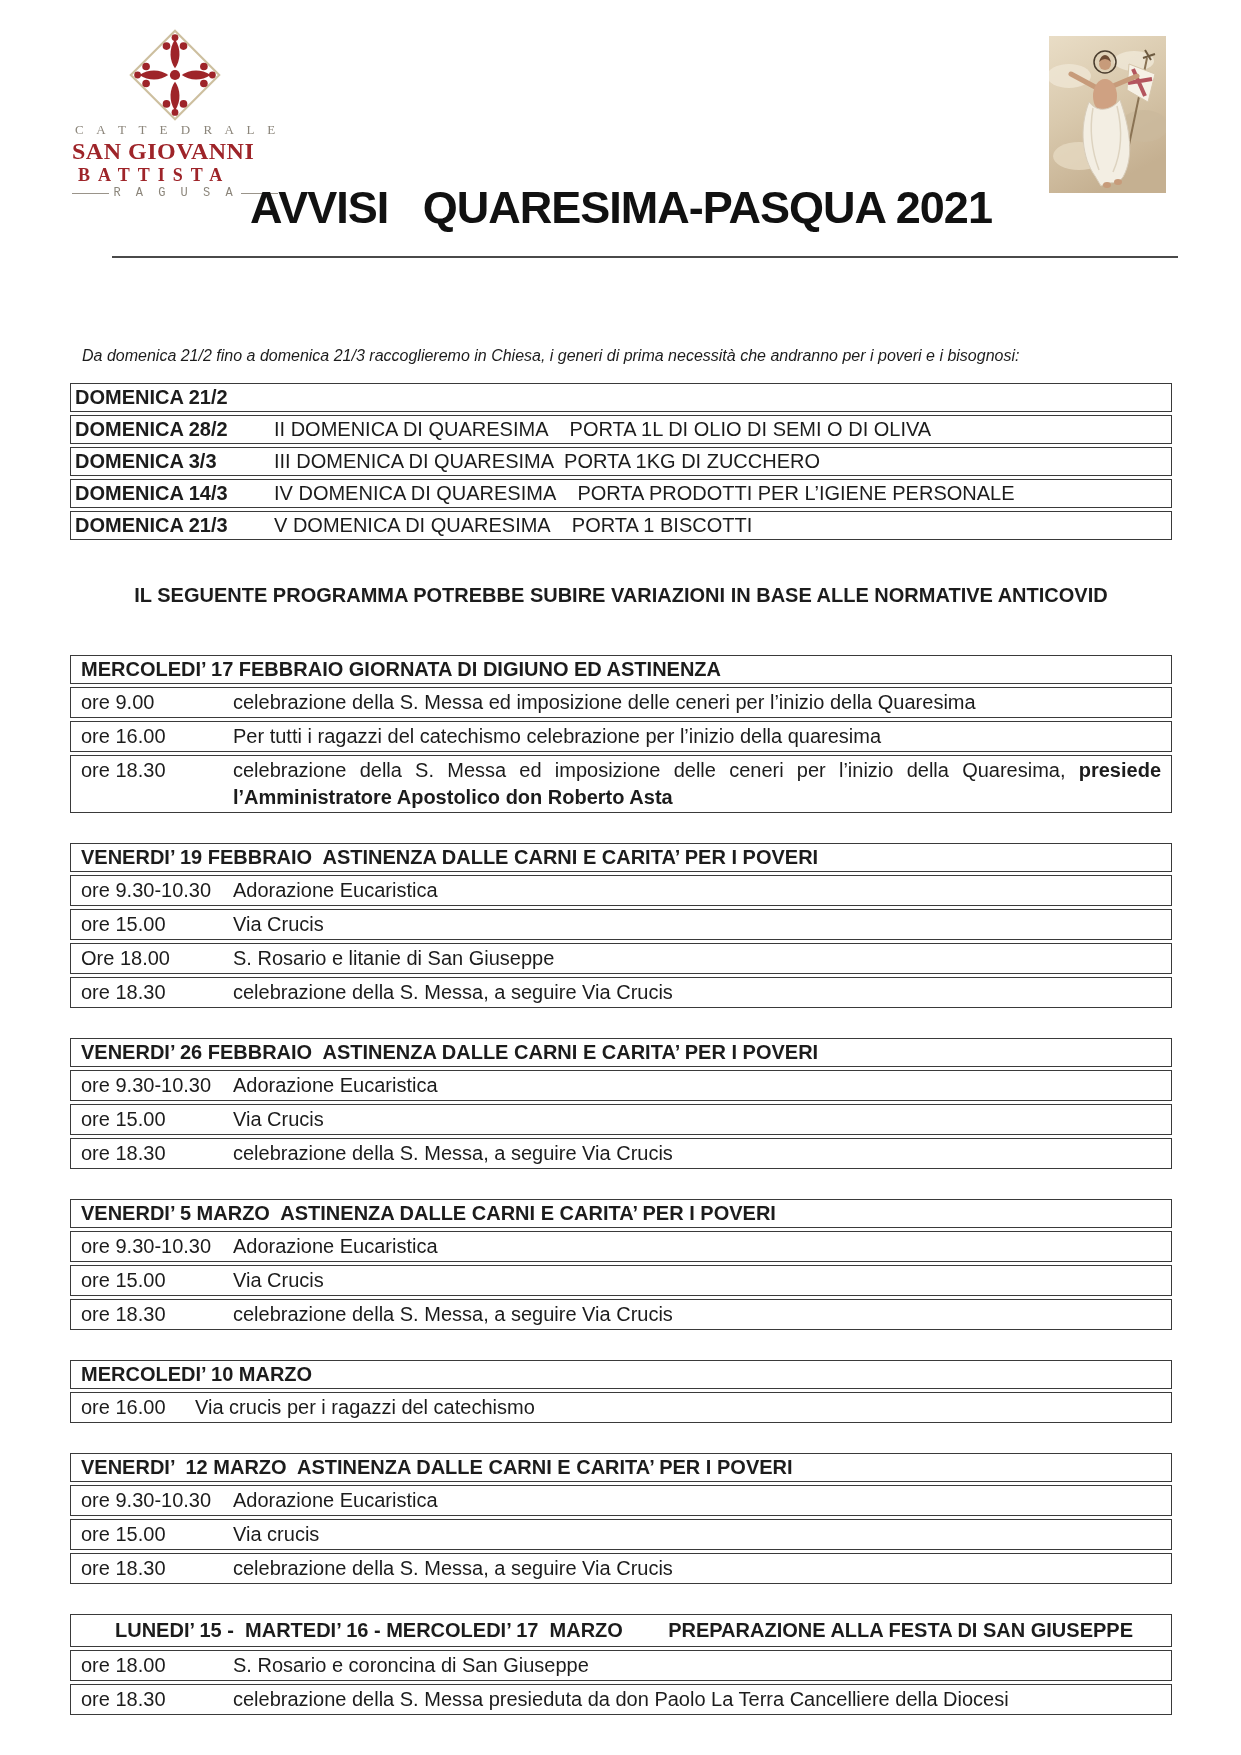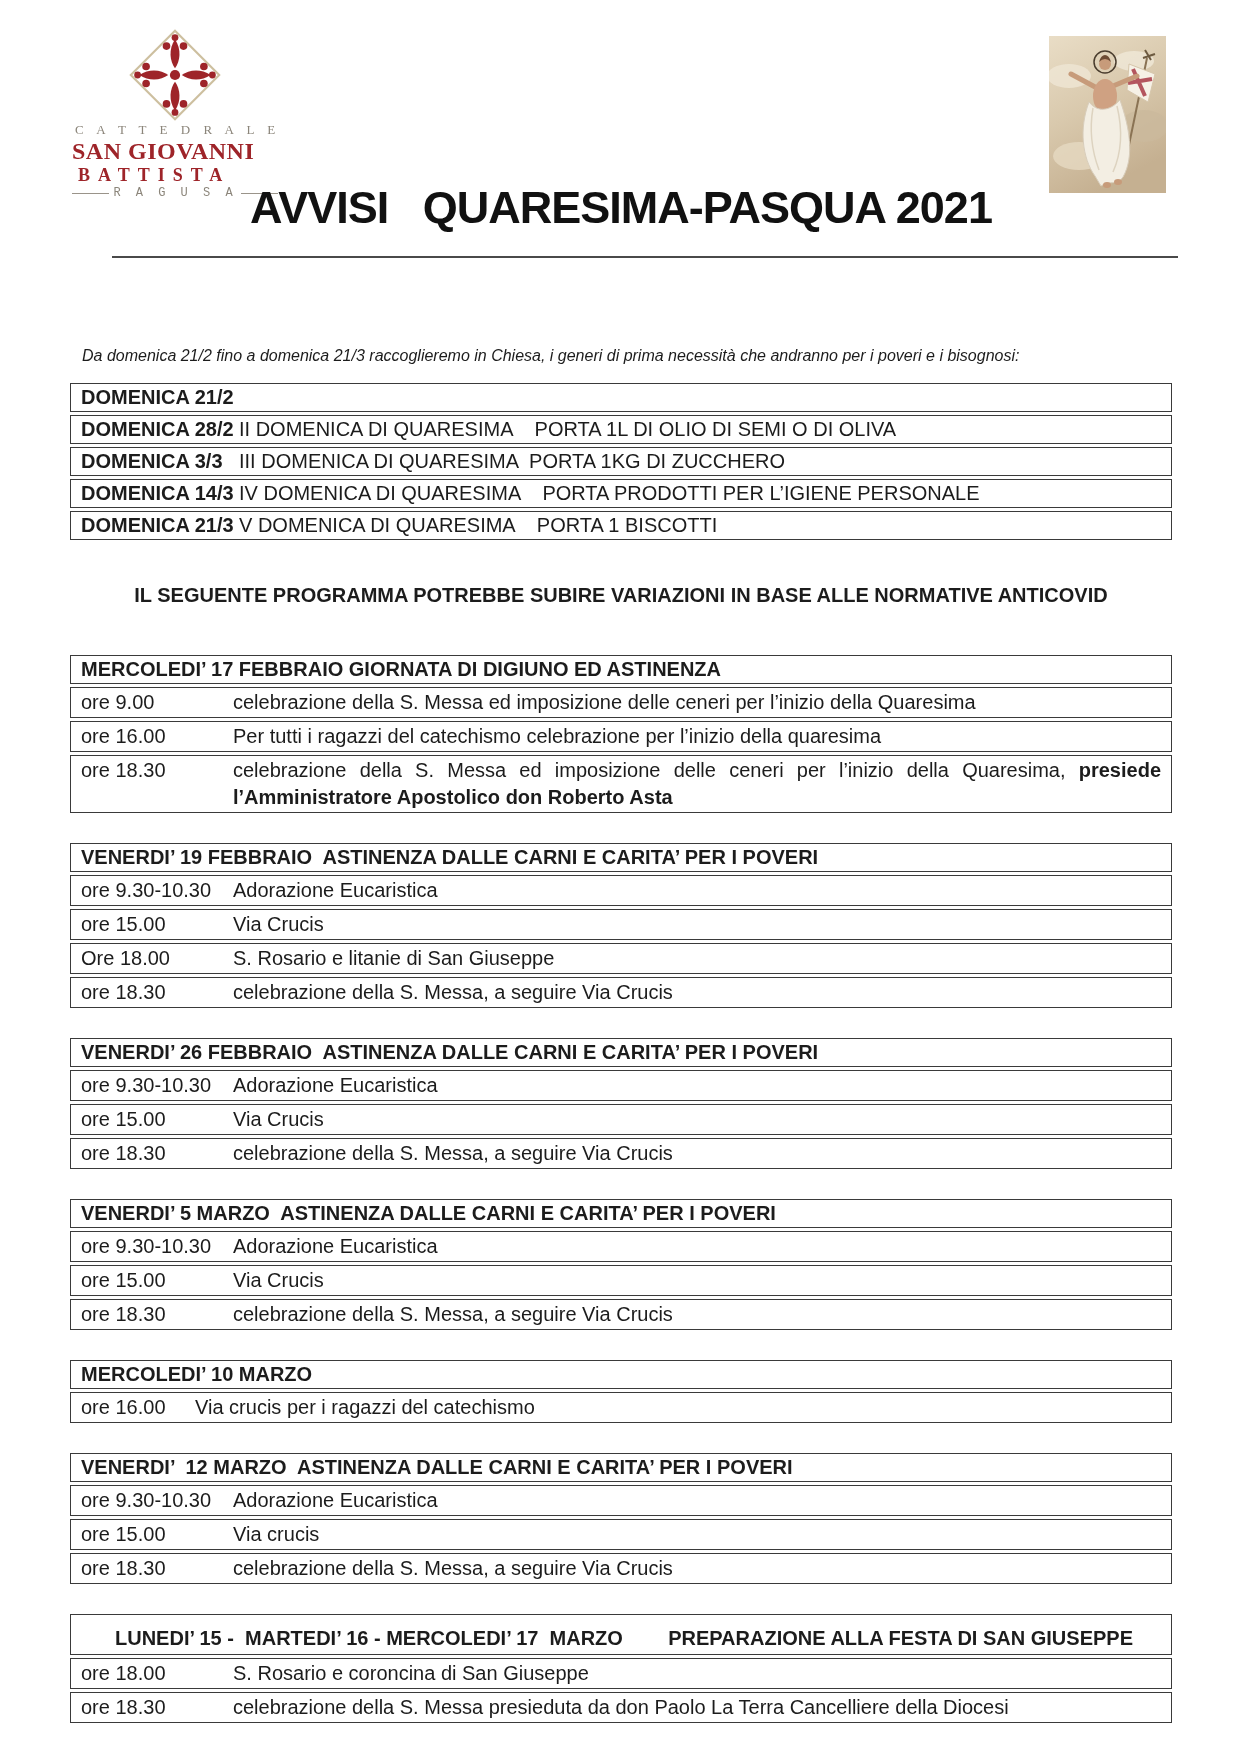--- a/index.html
+++ b/index.html
@@ -38,32 +38,32 @@
 
   
   .intro { margin:12px; padding-top:66px; font-style:italic; font-size:16px;
            line-height:31px; text-align:justify; }
 
   
   .row { border:1px solid #3a3a3a; margin-bottom:3px; background:#fff; }
 
   
   .collection { margin-top:8px; }
-  .crow { display:flex; padding:1px 10px; line-height:25px; font-size:20px; }
+  .crow { display:flex; padding:1px 4px; line-height:25px; font-size:20px;gap:41px; }
   .cdate { width:158px; flex-shrink:0; font-weight:bold; }
   .cdesc { white-space:pre-wrap; }
 
   
   .notice { margin:44px 0 0 0; text-align:center; font-weight:bold; font-size:20px; }
 
   
   .program { margin-top:30px; }
   .program.first { margin-top:48px; }
   .phead { font-weight:bold; font-size:20px; padding:0 10px; line-height:27px; white-space:pre-wrap; }
-  .phead.split { display:flex; justify-content:space-between; padding:10px 38px 2px 44px; }
+  .phead.split { display:flex; justify-content:space-between; padding:2px 38px 2px 44px; }
   .prow { display:flex; padding:1px 10px; line-height:27px; font-size:20px; }
   .ptime { width:152px; flex-shrink:0; }
   .narrow .ptime { width:114px; }
   .pdesc { flex:1; }
   .pdesc.just { text-align:justify; }
 </style>
 </head>
 <body>
 
 <div class="page">

